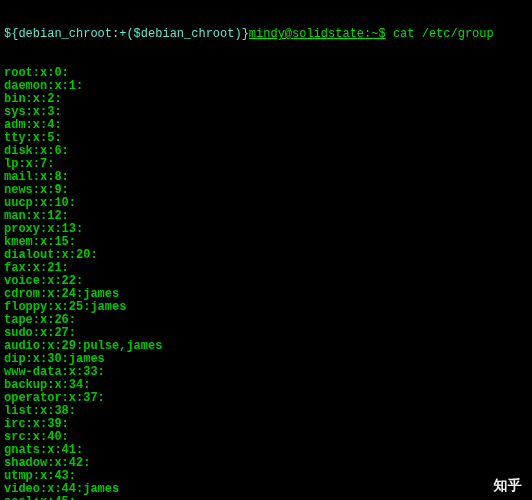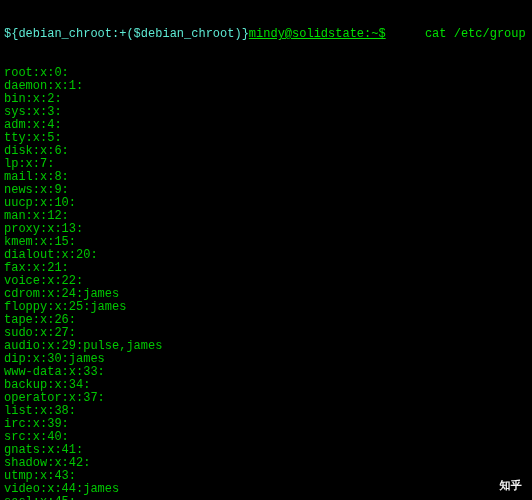--- a/index.html
+++ b/index.html
@@ -16,38 +16,38 @@
   }
   .terminal {
     padding: 2px 4px 4px 4px;
     white-space: pre;
   }
   .prompt-line {
     color: #00e000;
   }
   .prompt-chroot { color: #5eead4; }
   .prompt-user   { color: #00e000; text-decoration: underline; }
-  .prompt-cmd    { color: #00e000; margin-left: 32px; }
-  .line { color: #00c800; }
+  .prompt-cmd    { color: #00e000; }
+  .line { color: #00c800; font-weight: bold; }
   .watermark {
     position: absolute;
     right: 10px;
     bottom: 8px;
     color: #ffffff;
     font-family: -apple-system, "Segoe UI", Arial, sans-serif;
     font-size: 15px;
     letter-spacing: 0.3px;
     display: flex;
     align-items: center;
     gap: 6px;
     opacity: 0.95;
   }
   .zhihu-logo {
     font-weight: 700;
-    font-size: 11px;
+    font-size: 14px;
     color: #fff;
   }
 </style>
 </head>
 <body>
 
 <div class="terminal">
   <div class="prompt-line"><span class="prompt-chroot">${debian_chroot:+($debian_chroot)}</span><span class="prompt-user">mindy@solidstate:~$</span> <span class="prompt-cmd">cat /etc/group</span></div>
   <div id="group-lines"><div class="line">root:x:0:</div><div class="line">daemon:x:1:</div><div class="line">bin:x:2:</div><div class="line">sys:x:3:</div><div class="line">adm:x:4:</div><div class="line">tty:x:5:</div><div class="line">disk:x:6:</div><div class="line">lp:x:7:</div><div class="line">mail:x:8:</div><div class="line">news:x:9:</div><div class="line">uucp:x:10:</div><div class="line">man:x:12:</div><div class="line">proxy:x:13:</div><div class="line">kmem:x:15:</div><div class="line">dialout:x:20:</div><div class="line">fax:x:21:</div><div class="line">voice:x:22:</div><div class="line">cdrom:x:24:james</div><div class="line">floppy:x:25:james</div><div class="line">tape:x:26:</div><div class="line">sudo:x:27:</div><div class="line">audio:x:29:pulse,james</div><div class="line">dip:x:30:james</div><div class="line">www-data:x:33:</div><div class="line">backup:x:34:</div><div class="line">operator:x:37:</div><div class="line">list:x:38:</div><div class="line">irc:x:39:</div><div class="line">src:x:40:</div><div class="line">gnats:x:41:</div><div class="line">shadow:x:42:</div><div class="line">utmp:x:43:</div><div class="line">video:x:44:james</div><div class="line">sasl:x:45:</div></div>
 </div>

